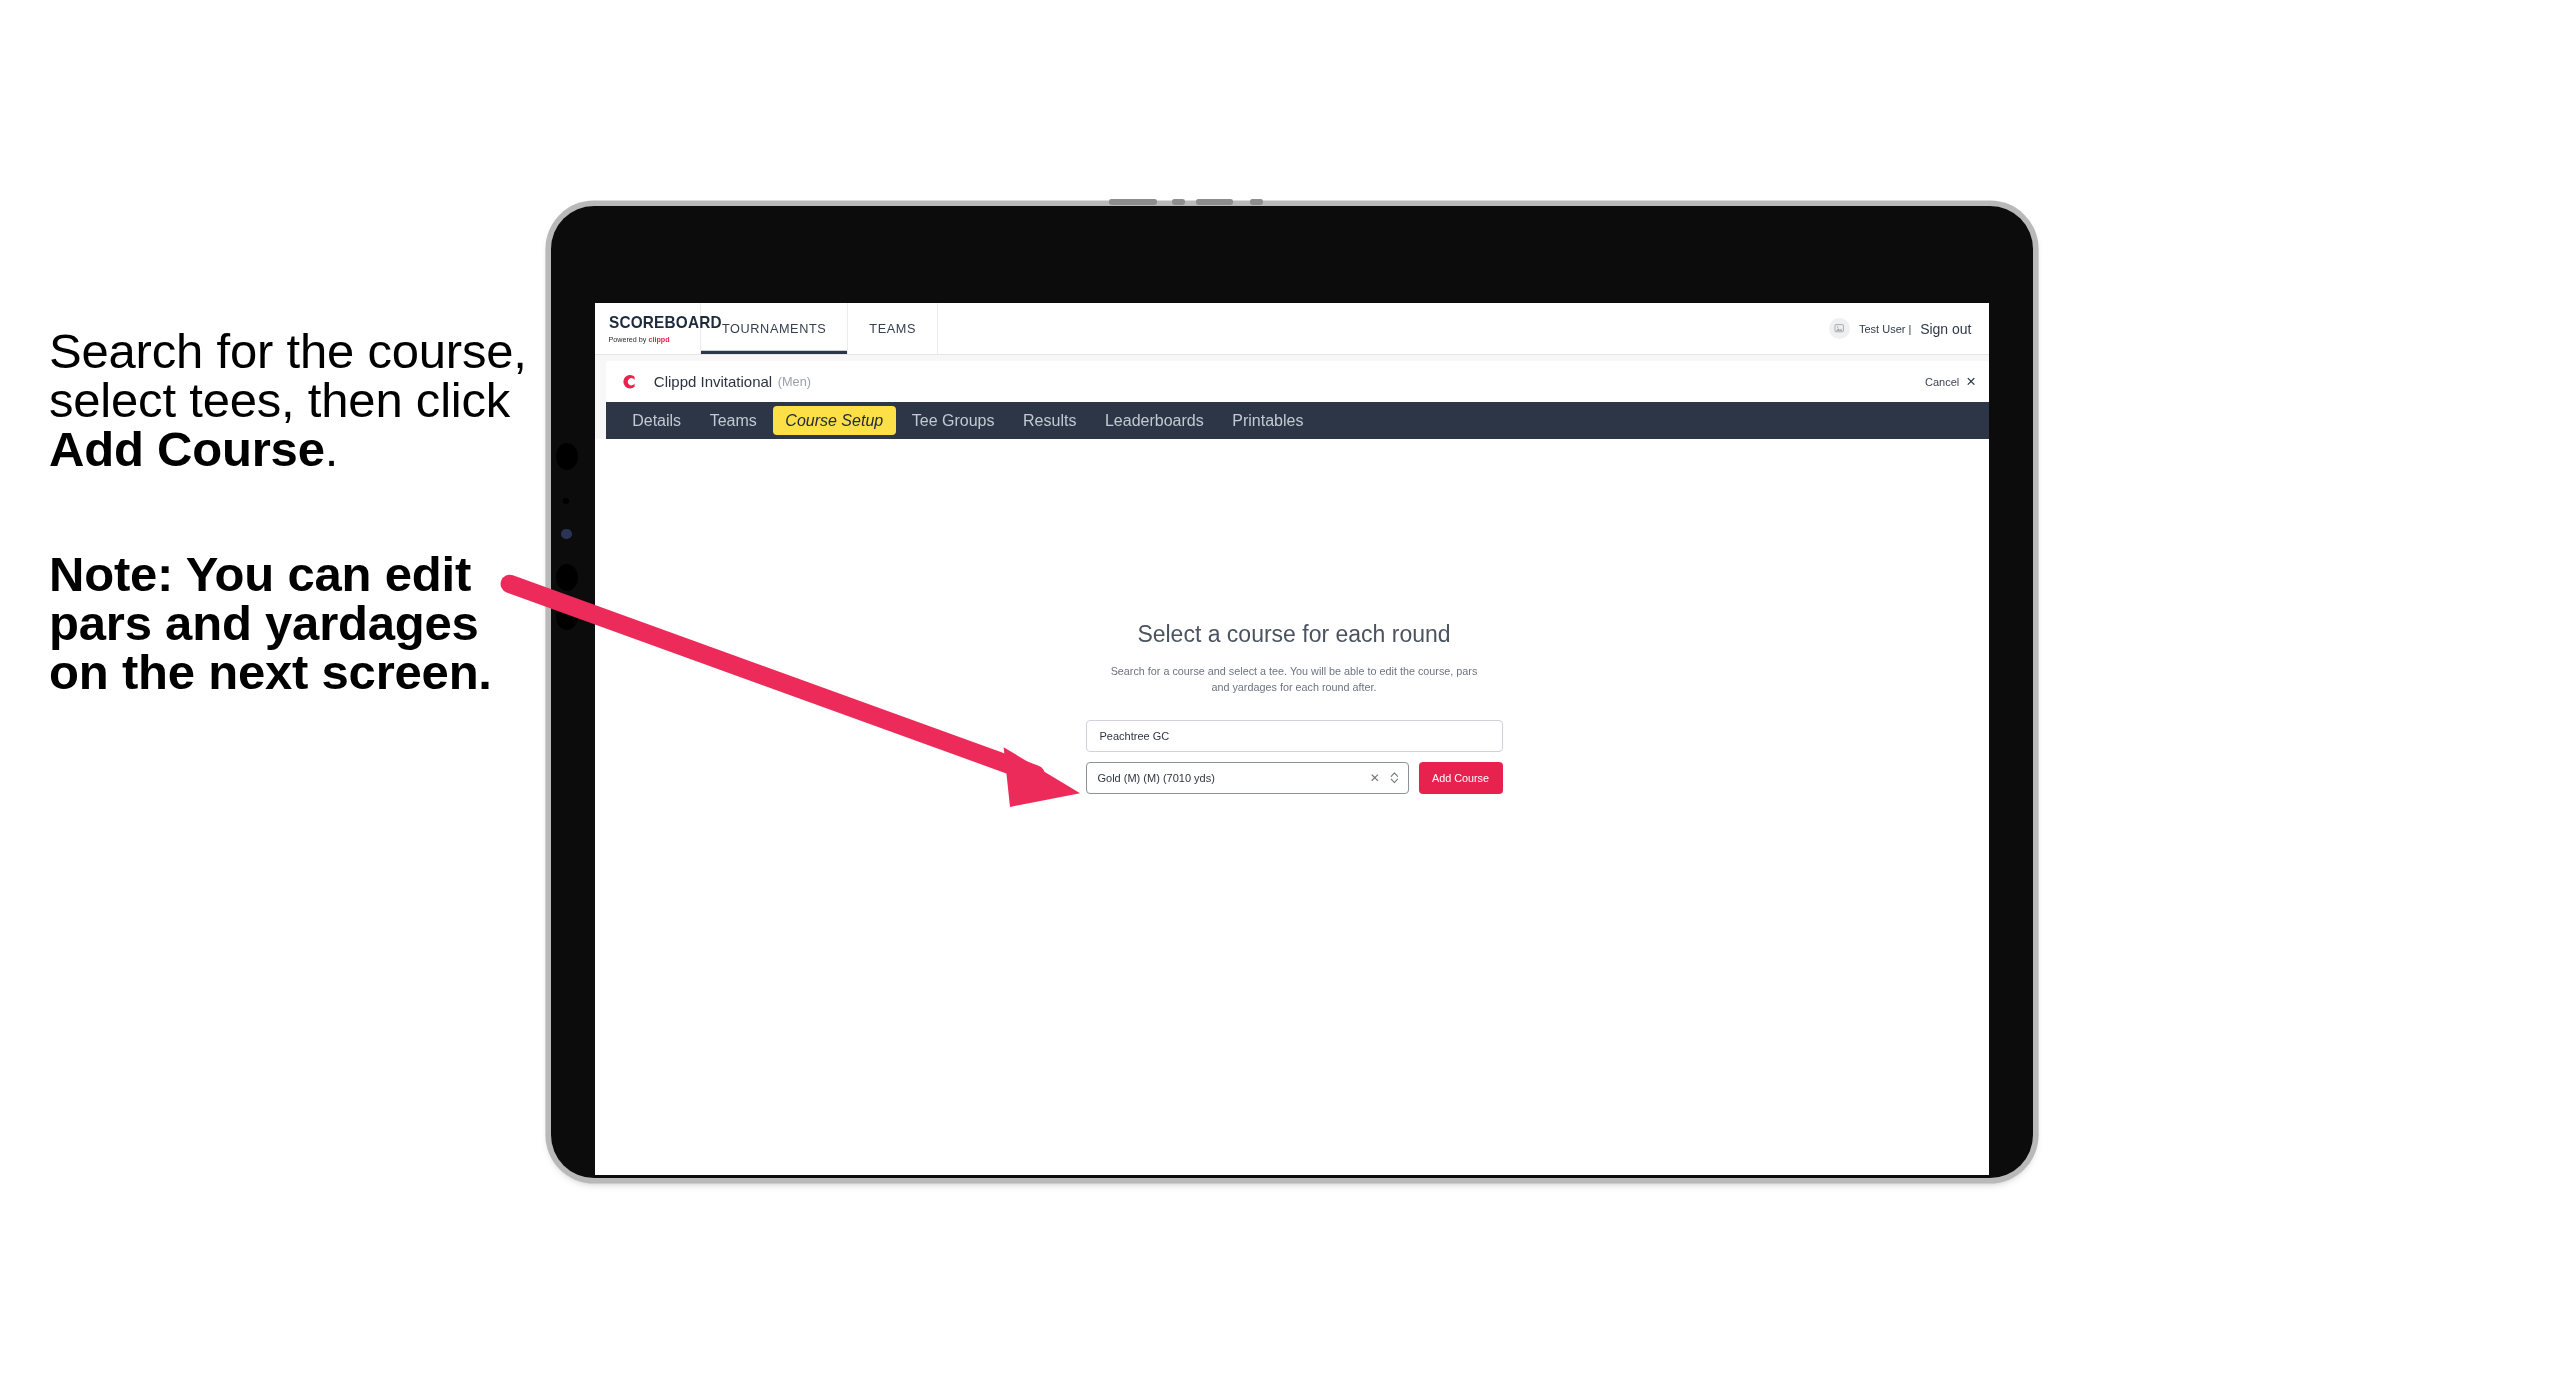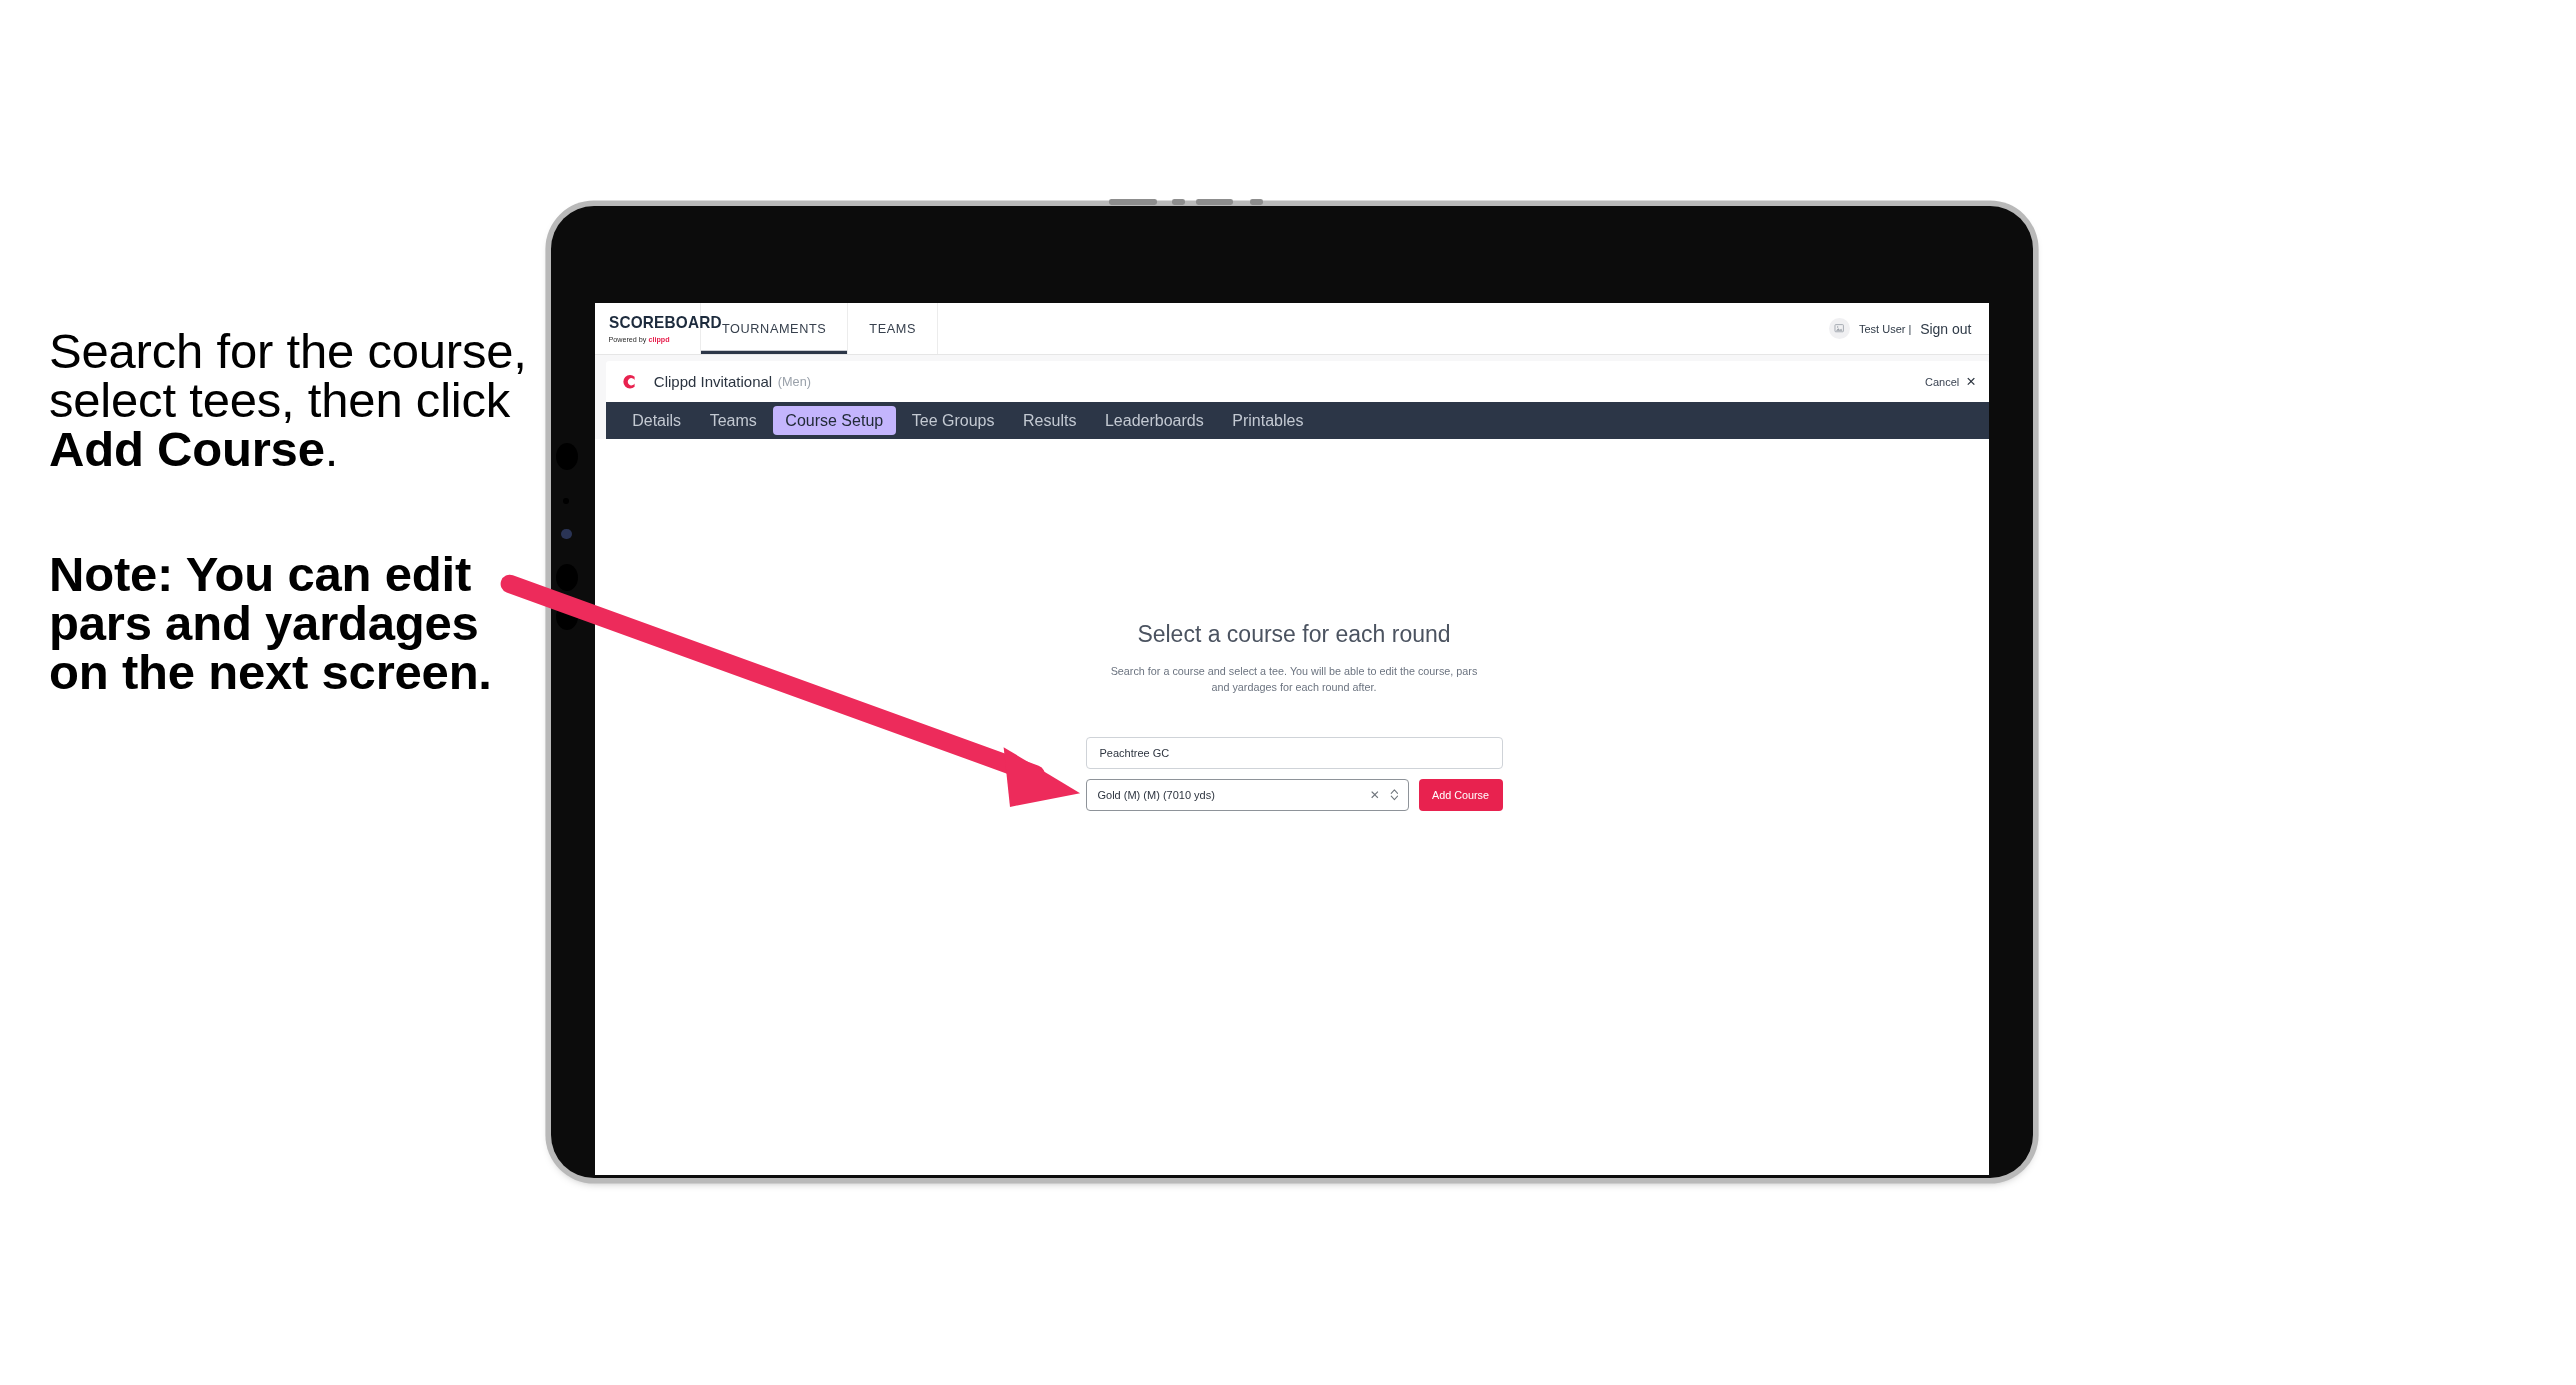--- a/index.html
+++ b/index.html
@@ -165,23 +165,24 @@
   .subnav-item {
     font-size: 16px;
     color: #c3c9d2;
     padding: 5.6px 12.7px;
     border-radius: 4px;
     cursor: pointer;
     white-space: nowrap;
     text-align: center;
   }
   .subnav-item.active {
-    background: #c4b5fd;
+    background: #fde047;
     color: #222b38;
     font-weight: 500;
+    font-style: italic;
   }
 
   
   #body-area {
     background: #ffffff;
     height: 637px;
     position: relative;
   }
   #center-panel {
     position: absolute;
@@ -196,21 +197,21 @@
     color: #4b5360;
     font-weight: 400;
     margin-bottom: 14.3px;
   }
   #panel-sub {
     font-size: 10.8px;
     color: #6c7480;
     text-align: center;
     line-height: 1.55;
     width: 374px;
-    margin-bottom: 17px;
+    margin-bottom: 0;
   }
   #course-input {
     width: 417px;
     height: 32px;
     border: 0.8px solid #cfd3d8;
     border-radius: 4px;
     background: #fff;
     font-size: 11px;
     color: #2e3540;
     padding: 0 13px;

